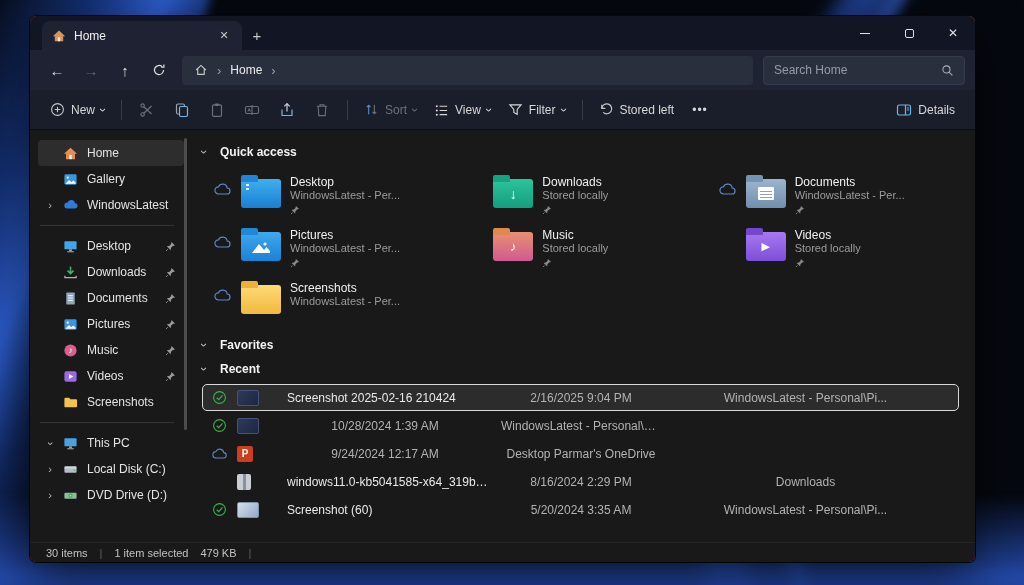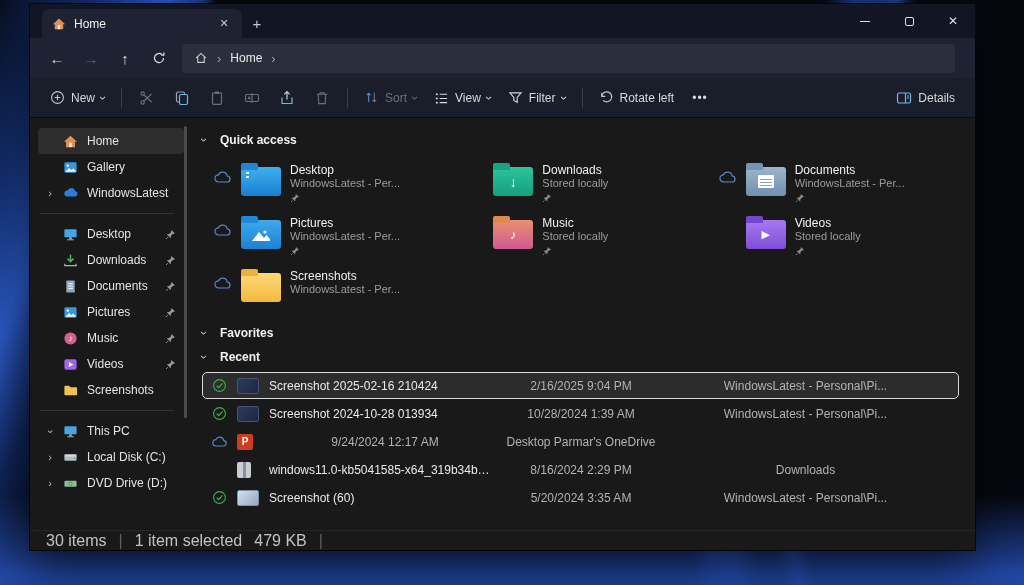--- a/index.html
+++ b/index.html
@@ -18,22 +18,22 @@
   .wp2 { left:-40px; bottom:-60px; width:1150px; height:150px;
     background:linear-gradient(180deg, transparent 0%, #2a55c4 55%, #0e2a6e 100%);
     filter:blur(4px); opacity:.85; }
   .wp3 { right:-190px; top:-150px; width:500px; height:950px; border-radius:50%;
     border-left:60px solid #2850b8; transform:rotate(14deg); filter:blur(9px); opacity:.7; }
   .wp4 { right:-60px; top:-80px; width:300px; height:760px; border-radius:50%;
     border-left:26px solid #3a6be0; transform:rotate(10deg); filter:blur(6px); opacity:.55; }
 
   
   .window {
-    position:absolute; left:30px; top:4px; width:945px; height:546px;
-    border-radius:0; overflow:hidden; background:#ef4444;
+    position:absolute; left:30px; top:16px; width:945px; height:546px;
+    border-radius:6px; overflow:hidden; background:#ef4444;
     box-shadow:0 18px 50px rgba(0,0,0,.65), 0 0 0 1px #0a0a0a;
     display:flex; flex-direction:column;
   }
 
   
   .tabstrip { height:34px; background:#121624; display:flex; align-items:flex-end; padding-left:12px; position:relative; flex:none; }
   .tab { height:29px; width:200px; background:#1e2233; border-radius:8px 8px 0 0;
     display:flex; align-items:center; gap:8px; padding:0 10px; font-size:12px; color:#f0f0f0; }
   .tab-title { flex:1; }
   .tab-close { color:#c8c8c8; font-size:11px; width:16px; text-align:center; cursor:default; }
@@ -116,35 +116,35 @@
   .tile-name { font-size:12px; color:#f0f0f0; }
   .tile-sub { font-size:11px; color:#9c9c9c; }
   .tile-pin { width:10px; height:10px; margin-top:2px; }
 
   .fav-caption { font-size:12px; color:#9c9c9c; margin:3px 0 10px 31px; }
 
   .recent-list { margin-top:3px; }
   .recent-row { display:grid; grid-template-columns:26px 32px 232px 160px 1fr; align-items:center;
     height:27px; padding:0 8px; border:1px solid transparent; border-radius:5px; font-size:12px; margin-bottom:1px; }
   .recent-row.selected { background:#2c2c2c; border-color:#dadada; }
-  .rname { color:#eaeaea; overflow:hidden; white-space:nowrap; text-overflow:ellipsis; padding-right:8px; }
+  .rname { color:#eaeaea; overflow:hidden; white-space:nowrap; text-overflow:ellipsis; padding-right:8px;margin-left:18px; }
   .rdate, .rloc { color:#b2b2b2; overflow:hidden; white-space:nowrap; text-overflow:ellipsis;text-align:center; }
   .statusslot { width:17px; height:17px; display:flex; align-items:center; justify-content:center; }
   .fico { display:flex; align-items:center; }
   .icon-img { width:22px; height:16px; border-radius:2px; border:1px solid #46527c;
     background:linear-gradient(135deg,#2e3a5c,#1d2640); }
   .icon-img.light { background:linear-gradient(135deg,#d6e0ec,#93a8c4); border-color:#7d90ac; }
   .icon-ppt { width:16px; height:16px; border-radius:2px; background:#c8401f; color:#fff;
     font-size:10px; font-weight:bold; display:flex; align-items:center; justify-content:center; }
   .icon-cab { width:14px; height:16px; border-radius:2px; background:#c9cdd4; position:relative; }
   .icon-cab::after { content:""; position:absolute; left:5.5px; top:0; width:3px; height:100%; background:#8b909a; }
 
   
   .statusbar { height:20px; flex:none; display:flex; align-items:center; gap:12px; padding:0 16px;
-    font-size:16px; color:#c2c2c2; border-top:1px solid #252525; background:#191919; }
+    font-size:11px; color:#c2c2c2; border-top:1px solid #252525; background:#191919; }
   .sdiv { color:#5f5f5f; }
 
   svg { display:block; }
 </style>
 </head>
 <body>
 
 <div class="wp wp1"></div>
 <div class="wp wp3"></div>
 <div class="wp wp4"></div>
@@ -188,20 +188,27 @@
         </svg>
     </div>
     <div class="crumbbar">
       <svg width="14" height="14" viewBox="0 0 16 16">
           <path d="M2.5 8 L8 2.8 L13.5 8 M4.3 7 V13 H11.7 V7" fill="none" stroke="#c6c6c6" stroke-width="1.3"></path>
         </svg>
       <span class="crumb-sep chev-r">›</span>
       <span>Home</span>
       <span class="crumb-sep chev-r">›</span>
     </div>
+    <div class="searchbar">
+      <input type="text" placeholder="Search Home" style="">
+      <svg width="13" height="13" viewBox="0 0 16 16">
+          <circle cx="6.7" cy="6.7" r="4.4" fill="none" stroke="#a8aeb8" stroke-width="1.3"></circle>
+          <path d="M10.2 10.2 L14 14" stroke="#a8aeb8" stroke-width="1.3"></path>
+        </svg>
+    </div>
   </div>
 
   <div class="toolbar">
     <div class="tbtn">
       <svg width="15" height="15" viewBox="0 0 16 16">
           <circle cx="8" cy="8" r="6.3" fill="none" stroke="#c8c8c8" stroke-width="1.2"></circle>
           <path d="M8 5 v6 M5 8 h6" stroke="#c8c8c8" stroke-width="1.2"></path>
         </svg>
       <span>New</span>
         <span class="chev">›</span>
@@ -269,21 +276,21 @@
         </svg>
       <span>Filter</span>
         <span class="chev">›</span>
     </div>
     <div class="tdiv"></div>
     <div class="tbtn">
       <svg width="15" height="15" viewBox="0 0 16 16">
           <path d="M3 6.5 a5.3 5.3 0 1 1 1.5 4.5" fill="none" stroke="#c8c8c8" stroke-width="1.3"></path>
           <path d="M3 3 v3.7 h3.7" fill="none" stroke="#c8c8c8" stroke-width="1.3"></path>
         </svg>
-      <span>Rotate left</span>
+      <span>Stored left</span>
     </div>
     <div class="tbtn icononly" style="letter-spacing:1px;">•••</div>
     <div class="spacer"></div>
     <div class="tbtn">
       <svg width="16" height="16" viewBox="0 0 16 16">
           <rect x="1.5" y="3" width="13" height="10" rx="1.8" fill="none" stroke="#6cb8e8" stroke-width="1.2"></rect>
           <path d="M9.5 3 V13" stroke="#6cb8e8" stroke-width="1.2"></path>
           <path d="M11 6 h2 M11 8 h2" stroke="#6cb8e8" stroke-width="1"></path>
         </svg>
       <span>Details</span>
@@ -641,21 +648,20 @@
         <div class="recent-row">
           <span class="statusslot">
               <svg width="15" height="15" viewBox="0 0 16 16">
                 <circle cx="8" cy="8" r="6.3" fill="none" stroke="#3fae4c" stroke-width="1.2"></circle>
                 <path d="M5 8.2 L7.2 10.3 L11.2 5.8" fill="none" stroke="#3fae4c" stroke-width="1.3"></path>
               </svg>
             </span>
           <span class="fico">
               <span class="icon-img"></span>
             </span>
-          <span class="rname">Screenshot 2024-10-28 013934</span>
           <span class="rdate">10/28/2024 1:39 AM</span>
           <span class="rloc">WindowsLatest - Personal\Pi...</span>
         </div>
 
         <div class="recent-row">
           <span class="statusslot">
               <svg width="16" height="13" viewBox="0 0 18 13">
                 <path d="M4.6 11.5 h8.2 a3 3 0 0 0 .4 -6 A4.6 4.6 0 0 0 4.4 4.4 A3.2 3.2 0 0 0 4.6 11.5 Z" fill="none" stroke="#5b87c7" stroke-width="1.2"></path>
               </svg>
             </span>

